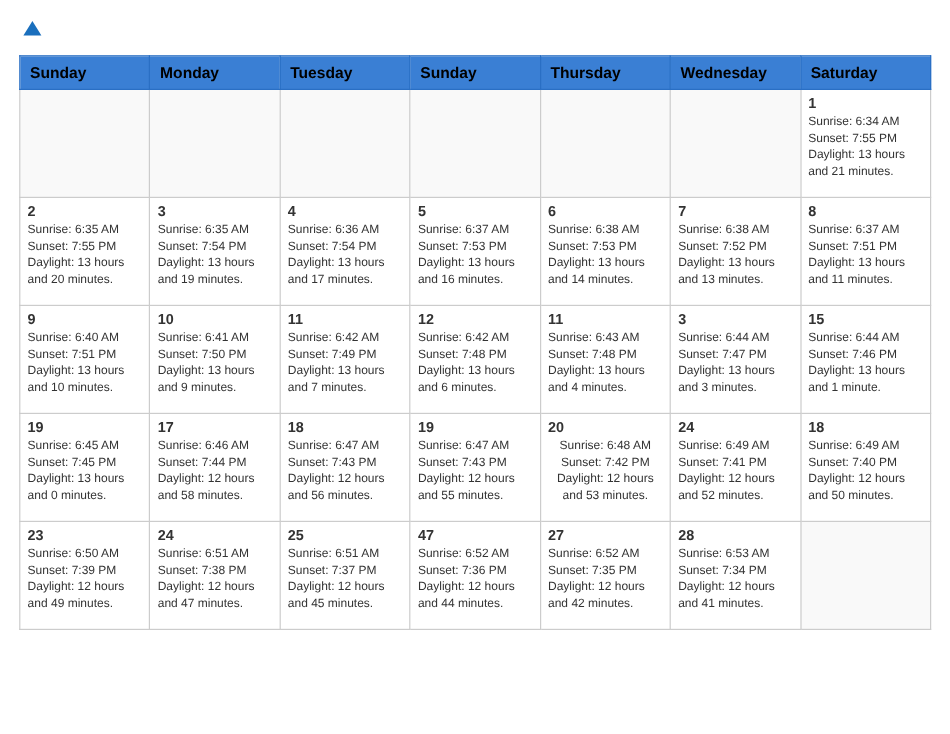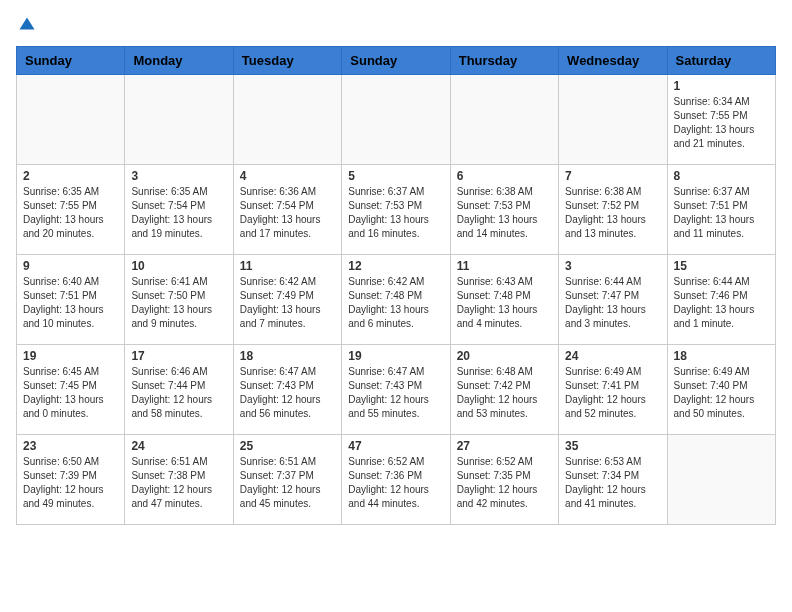--- a/index.html
+++ b/index.html
@@ -264,21 +264,21 @@
         </td>
         <td>
           <span class="day-num">19</span>
           <div class="day-info" style="white-space: pre-line;">Sunrise: 6:47 AM
 Sunset: 7:43 PM
 Daylight: 12 hours
 and 55 minutes.</div>
         </td>
         <td>
           <span class="day-num">20</span>
-          <div class="day-info" style="white-space: pre-line;">Sunrise: 6:48 AM
+          <div class="day-info" style="white-space: pre-line; text-align: center;">Sunrise: 6:48 AM
 Sunset: 7:42 PM
 Daylight: 12 hours
 and 53 minutes.</div>
         </td>
         <td>
           <span class="day-num">24</span>
           <div class="day-info" style="white-space: pre-line;">Sunrise: 6:49 AM
 Sunset: 7:41 PM
 Daylight: 12 hours
 and 52 minutes.</div>
@@ -321,21 +321,21 @@
 and 44 minutes.</div>
         </td>
         <td>
           <span class="day-num">27</span>
           <div class="day-info" style="white-space: pre-line;">Sunrise: 6:52 AM
 Sunset: 7:35 PM
 Daylight: 12 hours
 and 42 minutes.</div>
         </td>
         <td>
-          <span class="day-num">35</span>
+          <span class="day-num">28</span>
           <div class="day-info" style="white-space: pre-line;">Sunrise: 6:53 AM
 Sunset: 7:34 PM
 Daylight: 12 hours
 and 41 minutes.</div>
         </td>
         <td class="empty"></td>
       </tr>
     </tbody>
 </table>
 

